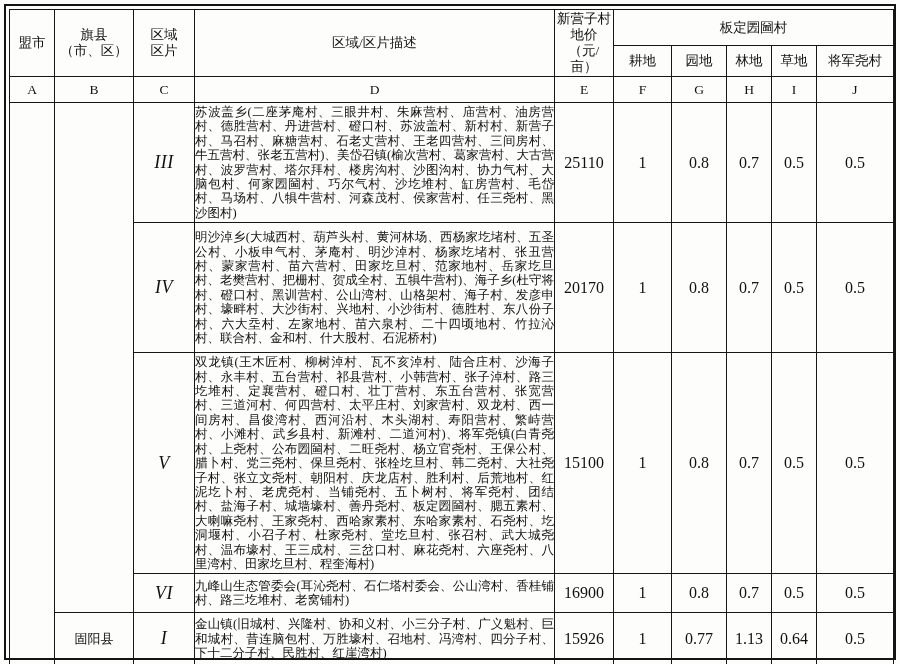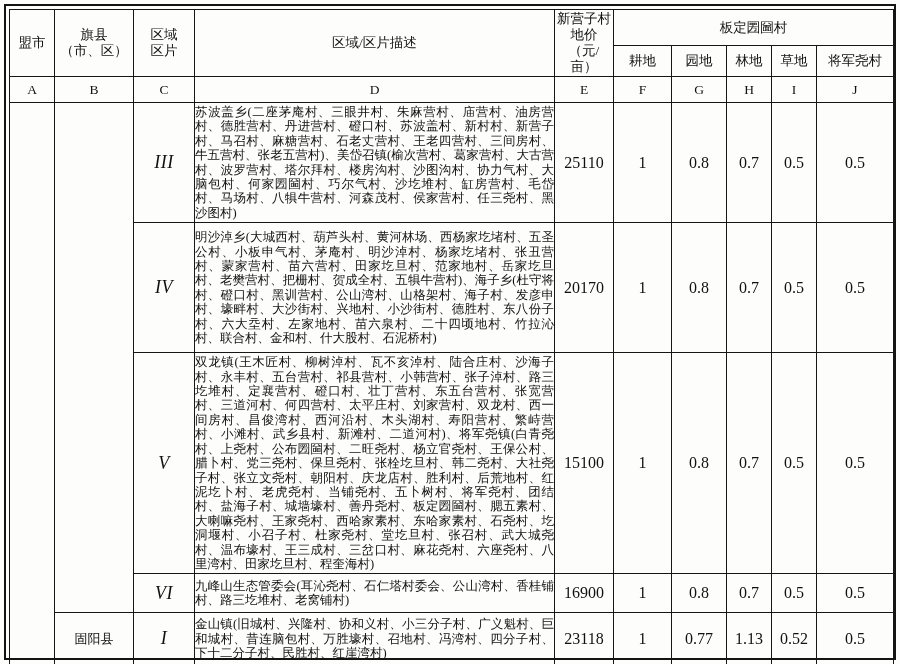--- a/index.html
+++ b/index.html
@@ -153,23 +153,23 @@
         <td class="num">0.8</td>
         <td class="num">0.7</td>
         <td class="num">0.5</td>
         <td class="num">0.5</td>
       </tr>
 
       <tr class="r-i">
         <td>固阳县</td>
         <td class="zone">I</td>
         <td class="desc">金山镇(旧城村、兴隆村、协和义村、小三分子村、广义魁村、巨和城村、昔连脑包村、万胜壕村、召地村、冯湾村、四分子村、下十二分子村、民胜村、红崖湾村)</td>
-        <td class="num">23118</td>
+        <td class="num">15926</td>
         <td class="num">1</td>
         <td class="num">0.77</td>
         <td class="num">1.13</td>
-        <td class="num">0.52</td>
+        <td class="num">0.64</td>
         <td class="num">0.5</td>
       </tr>
     </tbody>
       </table>
   </div>
 </div>
 
 </body></html>

